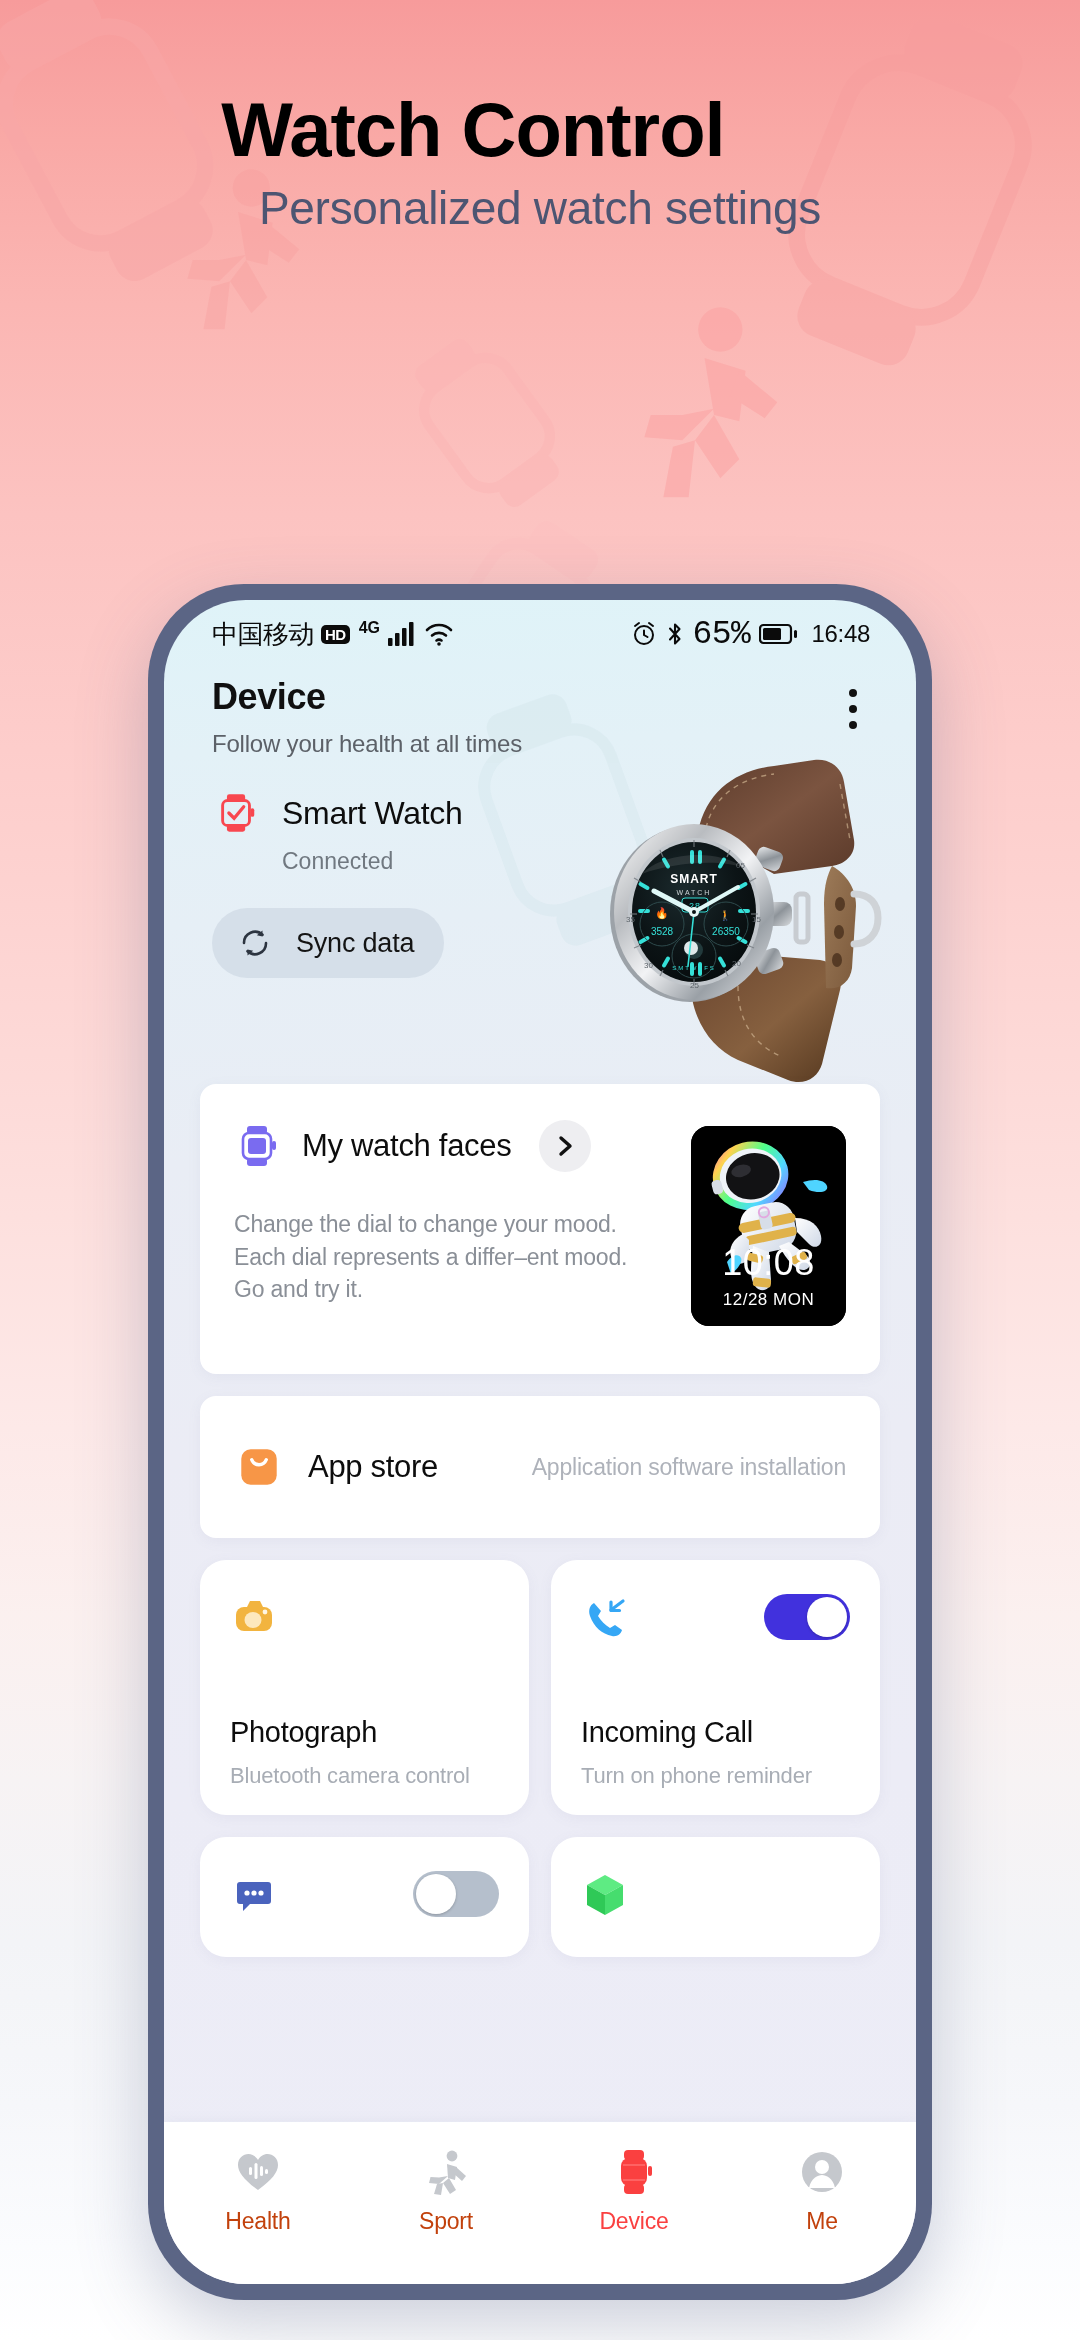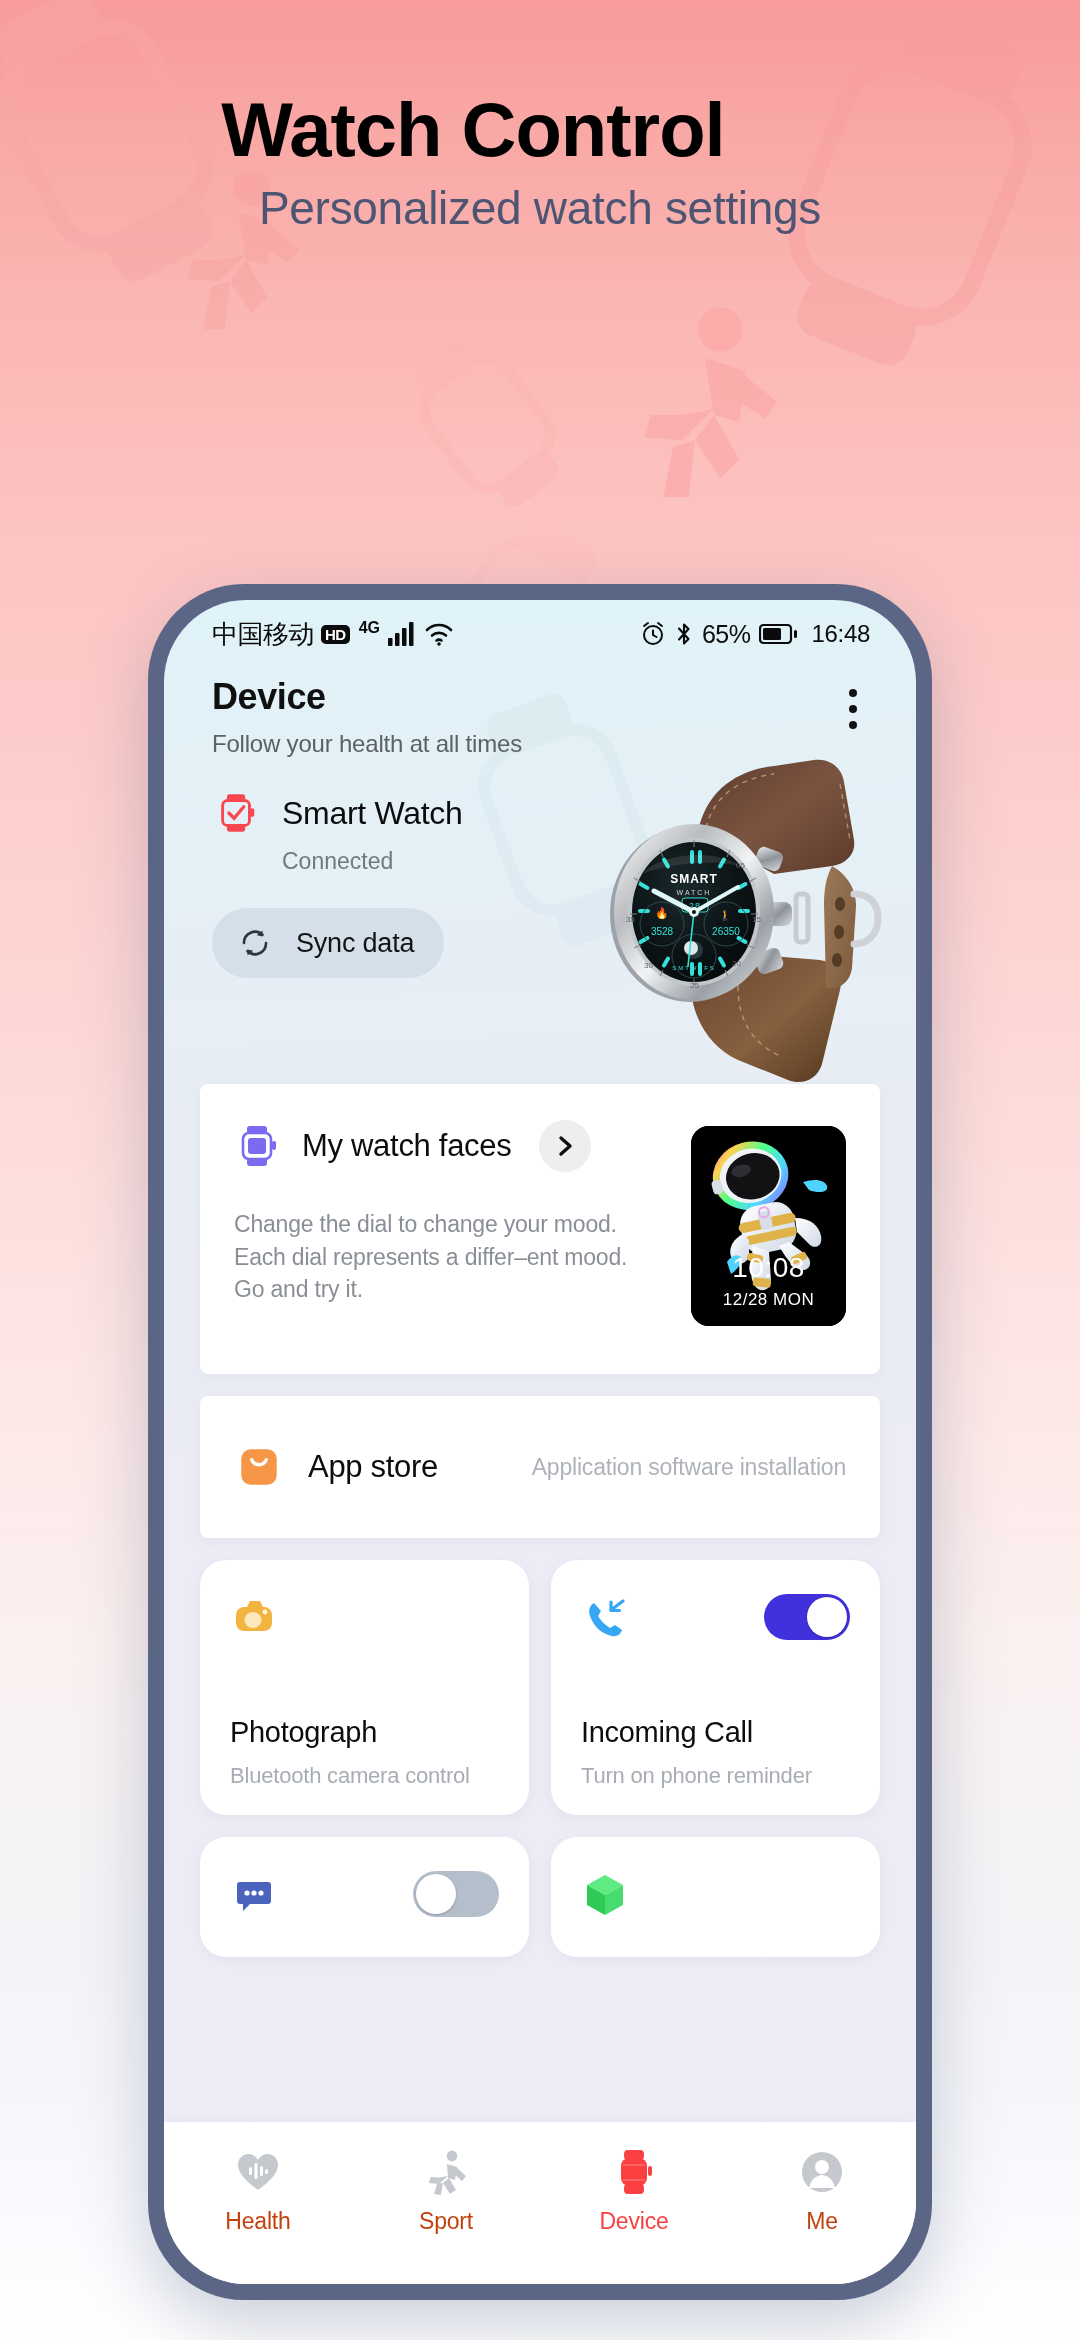--- a/index.html
+++ b/index.html
@@ -85,21 +85,21 @@
   #status-left { display: flex; align-items: center; gap: 7px; }
   #carrier { font-size: 26px; font-weight: 500; letter-spacing: -.5px; }
   #hd-badge {
     background: #0b0b0b; color: #fff; border-radius: 5px;
     font-size: 15px; font-weight: 700; padding: 2px 4px 2px 4px;
     letter-spacing: -.5px; line-height: 1;
   }
   #net-type { font-size: 16px; font-weight: 600; align-self: flex-start; margin-top: 2px; margin-left: 2px; }
   #status-spacer { flex: 1 1 auto; }
   #status-right { display: flex; align-items: center; gap: 9px; }
-  #battery-pct { font-size: 25px; font-weight: 500; letter-spacing: -.5px; }
+  #battery-pct { font-size: 33px; font-weight: 500; letter-spacing: -.5px; font-family: Liberation Mono, monospace; }
   #clock { font-size: 24px; font-weight: 500; letter-spacing: -.3px; margin-left: 3px; }
 
   
   #app-body {
     flex: 1 1 auto; position: relative; z-index: 2;
     padding: 0 36px; overflow: hidden;
   }
 
   
   #app-header { display: flex; align-items: flex-start; padding: 14px 4px 0 12px; }
@@ -123,21 +123,21 @@
     position: absolute; left: 12px; top: 124px;
     height: 70px; border-radius: 35px;
     background: #d5dfe9; display: inline-flex; align-items: center;
     gap: 24px; padding: 0 30px 0 26px; cursor: pointer;
   }
   #sync-label { font-size: 27px; color: #141414; letter-spacing: -.2px; }
   #watch-photo { position: absolute; right: -8px; top: -30px; width: 310px; height: 330px; }
 
   
   .card {
-    background: #ffffff; border-radius: 8px;
+    background: #ffffff; border-radius: 16px;
     box-shadow: 0 3px 14px rgba(110,120,150,.07);
   }
 
   
   #watchfaces-card { margin-top: 14px; height: 290px; position: relative; padding: 36px 34px 0 34px; }
   #wf-row { display: flex; align-items: center; gap: 20px; }
   #wf-icon { width: 48px; height: 48px; flex: 0 0 48px; }
   #wf-title { font-size: 31px; font-weight: 500; color: #0d0d0d; letter-spacing: -.3px; }
   #wf-chevron {
     width: 52px; height: 52px; border-radius: 50%; background: #eeeef1;
@@ -148,21 +148,21 @@
     margin-top: 36px; width: 400px;
     font-size: 23px; line-height: 1.42; color: #8a8f97; letter-spacing: -.2px;
   }
   #wf-preview {
     position: absolute; right: 34px; top: 42px;
     width: 155px; height: 200px; border-radius: 18px;
     background: #000; overflow: hidden;
   }
   #wf-time {
     position: absolute; left: 0; right: 0; bottom: 42px;
-    text-align: center; color: #fff; font-size: 28px; font-weight: 400;
+    text-align: center; color: #fff; font-size: 36px; font-weight: 400;
     letter-spacing: .5px;
   }
   #wf-date {
     position: absolute; left: 0; right: 0; bottom: 16px;
     text-align: center; color: #fff; font-size: 17px; letter-spacing: .5px;
   }
 
   
   #appstore-card {
     margin-top: 22px; height: 142px;

